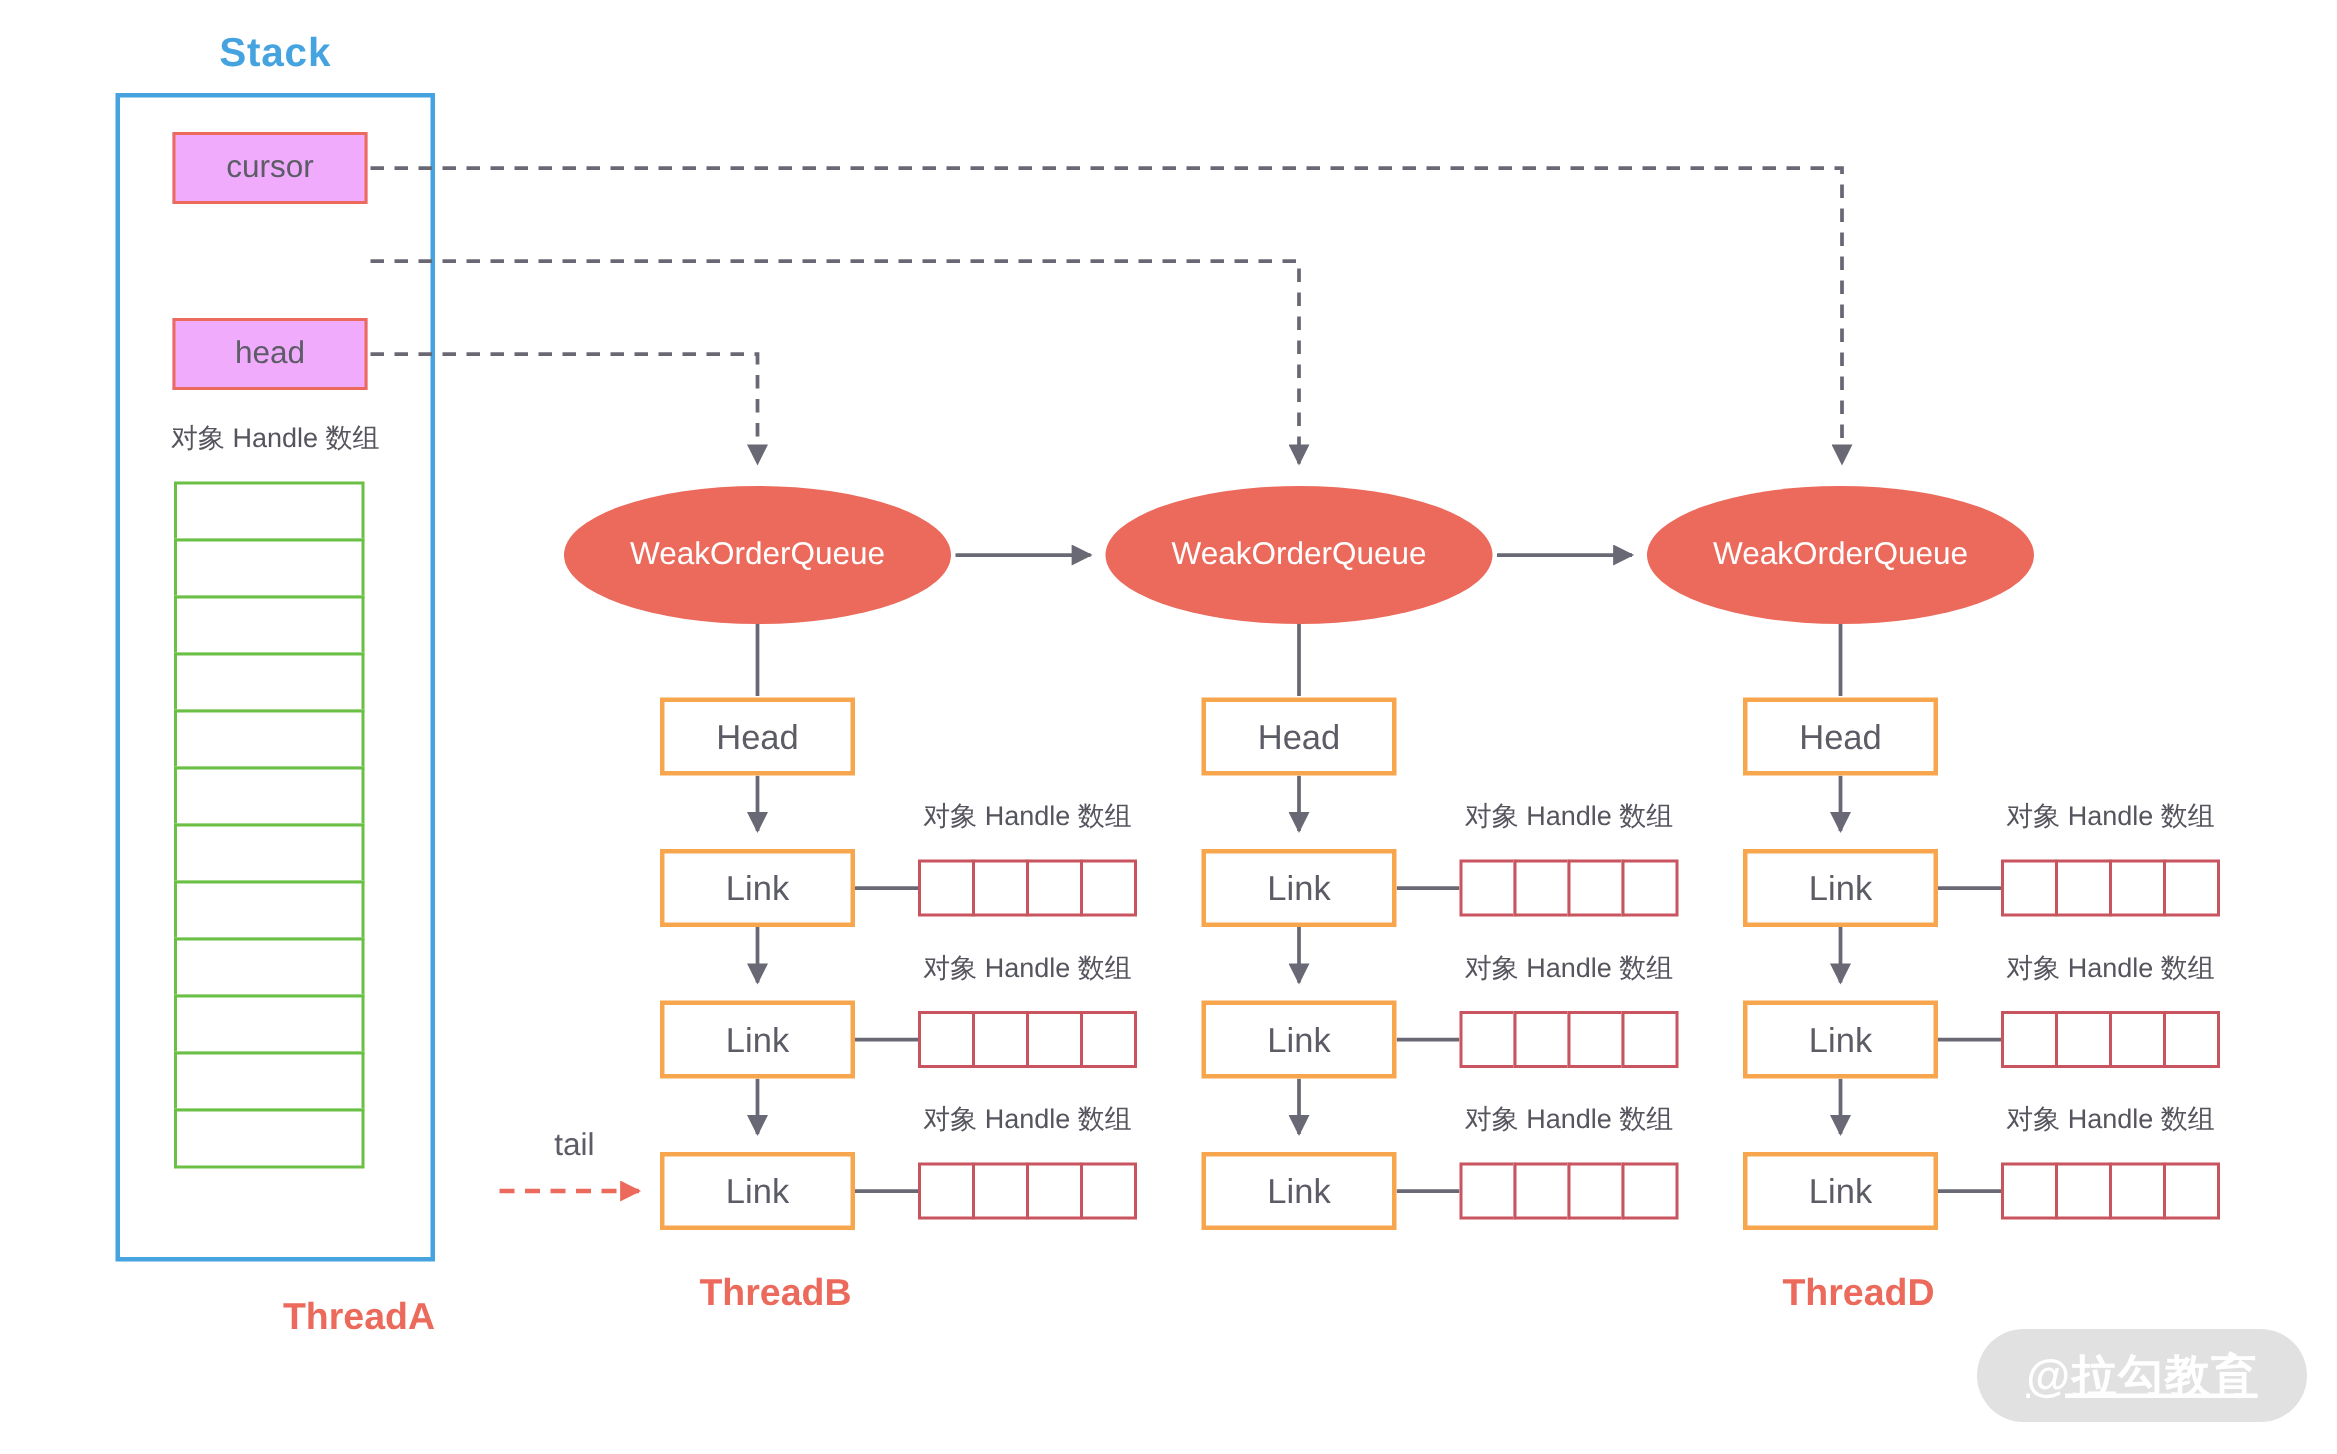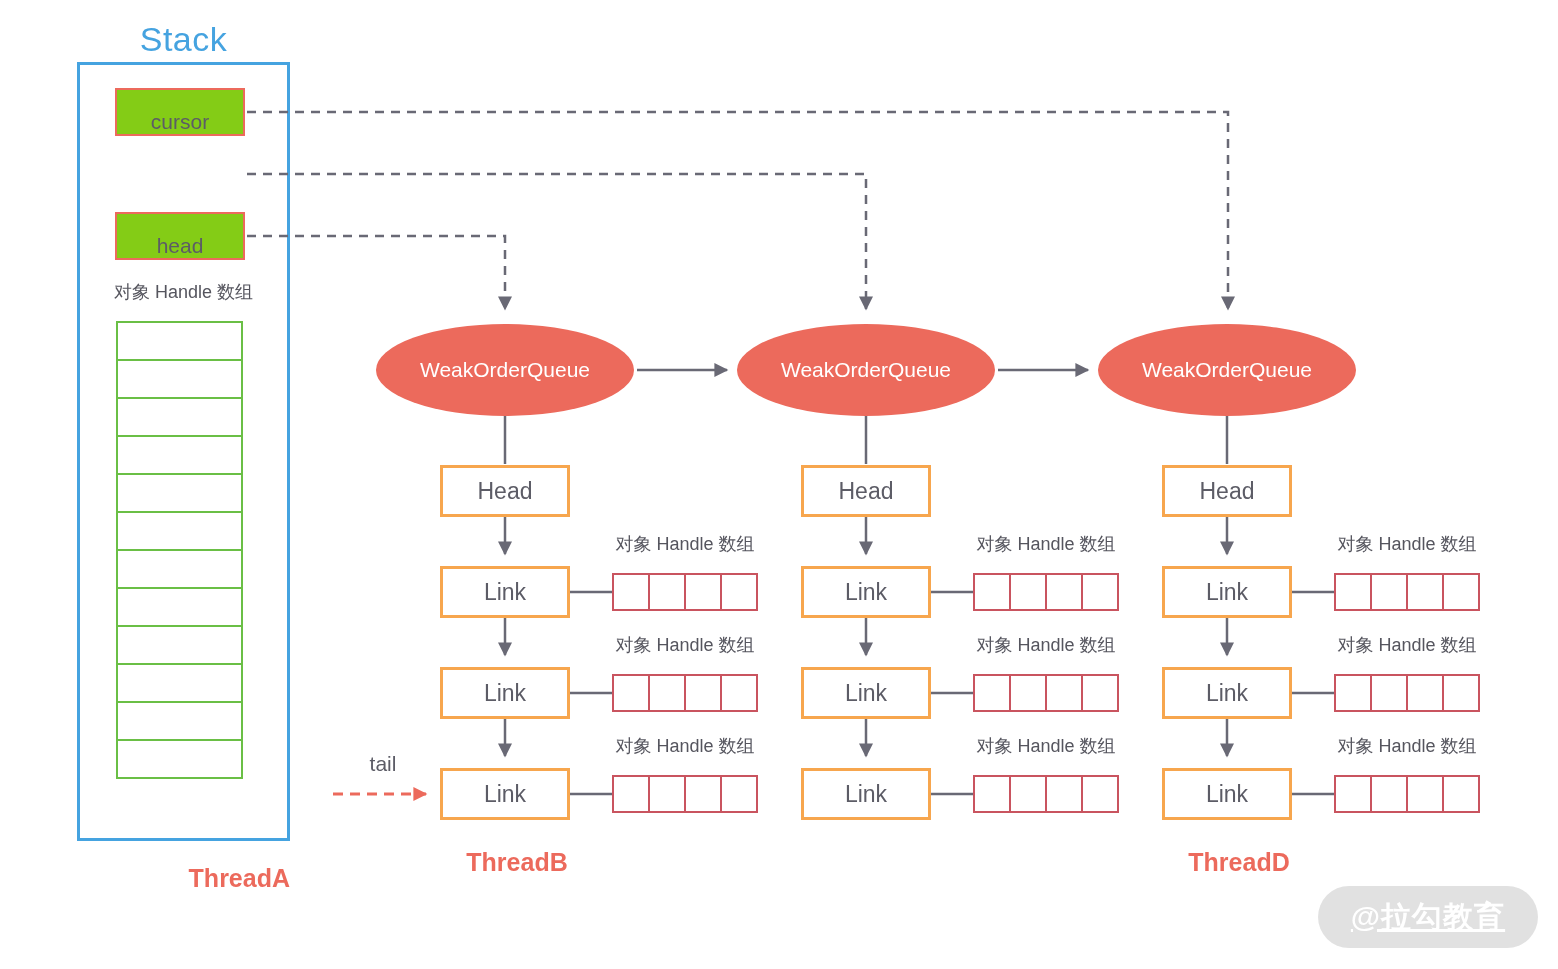--- a/index.html
+++ b/index.html
@@ -9,23 +9,23 @@
   }
   html,body{margin:0;padding:0;background:#fff;}
   .canvas{
     position:relative; width:1558px; height:969px; background:#ffffff;
     font-family:"Liberation Sans", sans-serif; overflow:hidden;
   }
   .abs{position:absolute;}
   svg.connector-layer{position:absolute; left:0; top:0; width:1558px; height:969px; z-index:1; pointer-events:none;}
 
   
-  .stack-title{left:77px; top:20px; width:213px; text-align:center; font-size:34px; font-weight:400; color:var(--blue); letter-spacing:0.5px;}
+  .stack-title{left:77px; top:20px; width:213px; text-align:center; font-size:27px; font-weight:700; color:var(--blue); letter-spacing:0.5px;}
   .stack-box{left:77px; top:62px; width:207px; height:773px; border:3px solid var(--blue); background:#fff; z-index:0;}
-  .pointer-box{left:115px; width:126px; height:44px; border:2px solid var(--red); background:#84cc16; display:flex; align-items:flex-end; justify-content:center; font-size:21px; color:var(--text); z-index:2;}
+  .pointer-box{left:115px; width:126px; height:44px; border:2px solid var(--red); background:#f0abfc; display:flex; align-items:center; justify-content:center; font-size:21px; color:var(--text); z-index:2;}
   .ptr-cursor{top:88px;} .ptr-pre{top:150px;} .ptr-head{top:212px;}
   .stack-array-label{left:87px; top:280px; width:193px; text-align:center; font-size:18px; color:var(--label); z-index:2;}
   .stack-array{left:116px; top:321px; width:127px; height:458px; display:flex; flex-direction:column; z-index:2;}
   .stack-array .gcell{flex:1; border:2px solid var(--green); margin-top:-2px; background:#fff;}
   .stack-array .gcell:first-child{margin-top:0;}
   .threadA-label{left:77px; top:852px; width:213px; text-align:right; font-size:25px; font-weight:600; color:var(--red);margin-top:12px;}
 
   
   .column{position:absolute; top:324px; width:258px; height:570px; z-index:2;}
   .col-b{left:376px;} .col-c{left:737px;} .col-d{left:1098px;}

